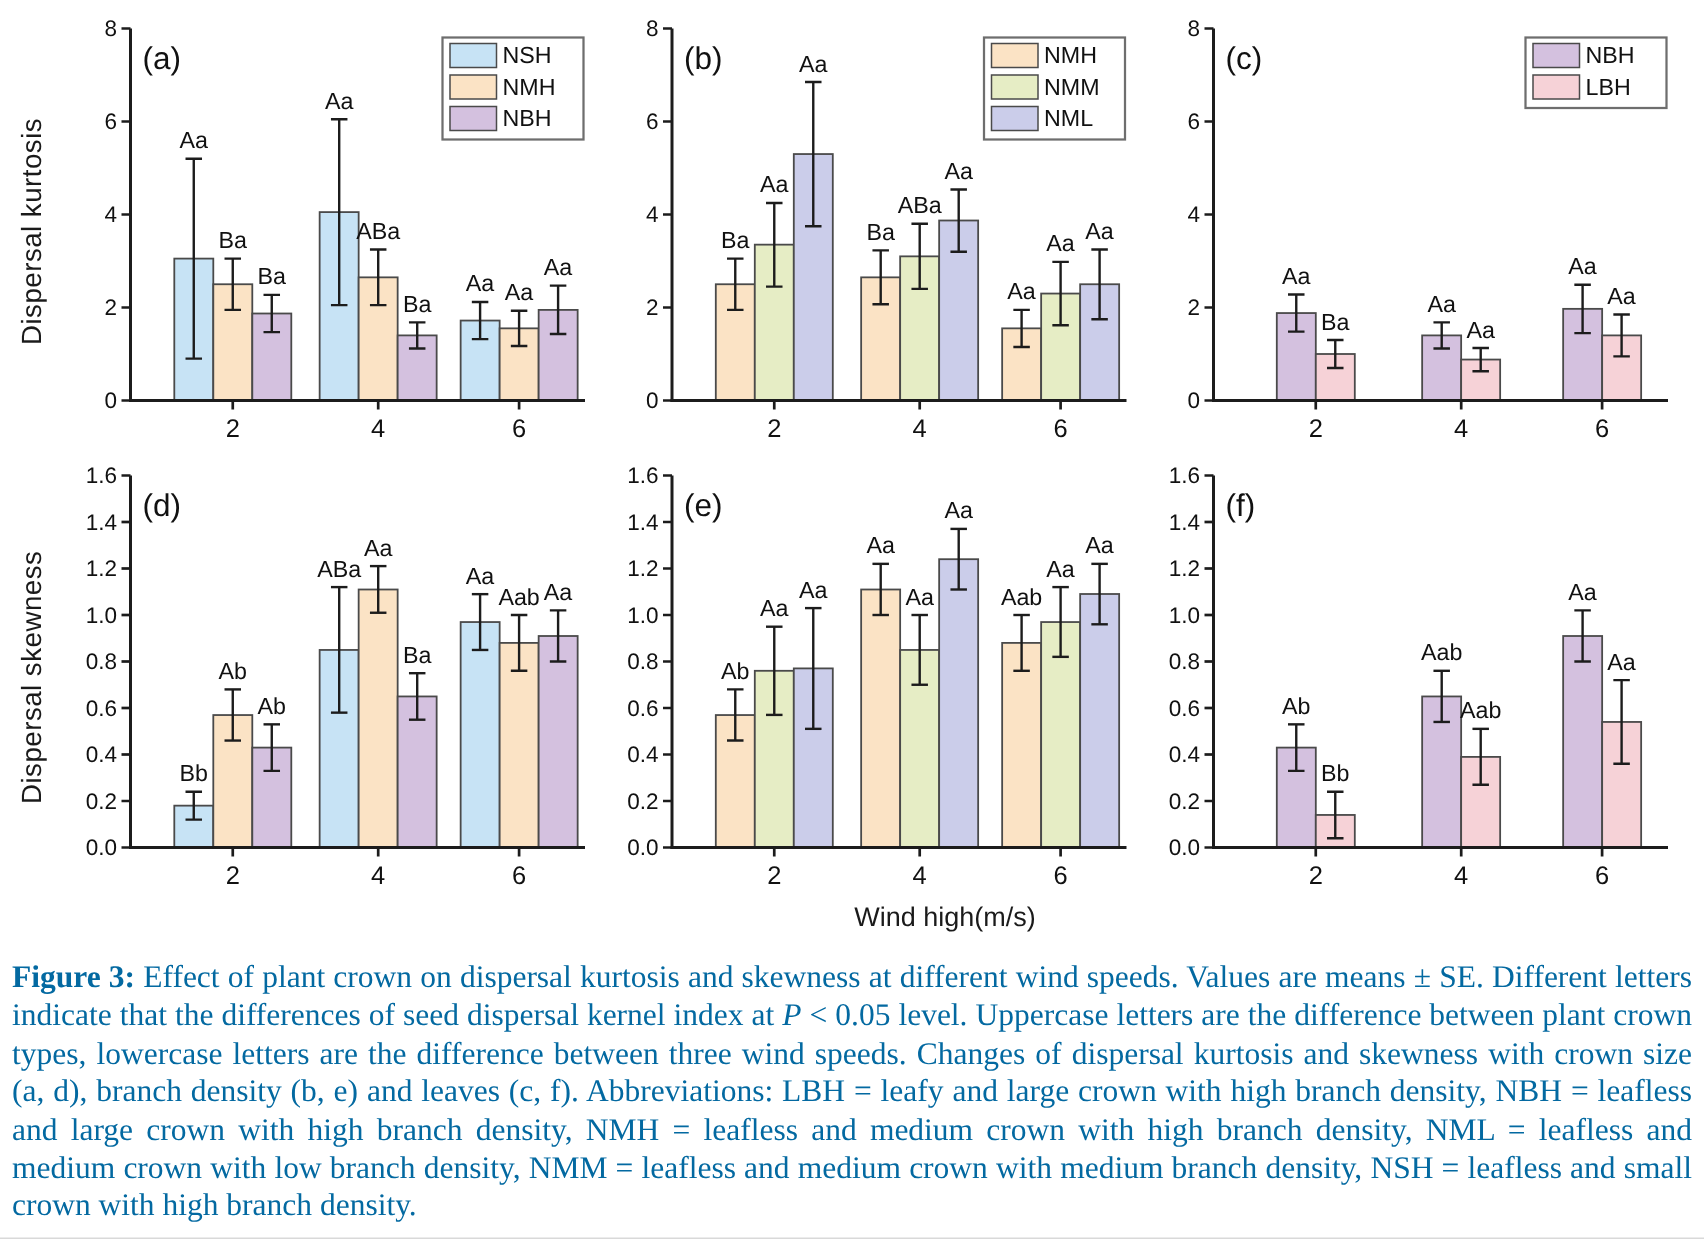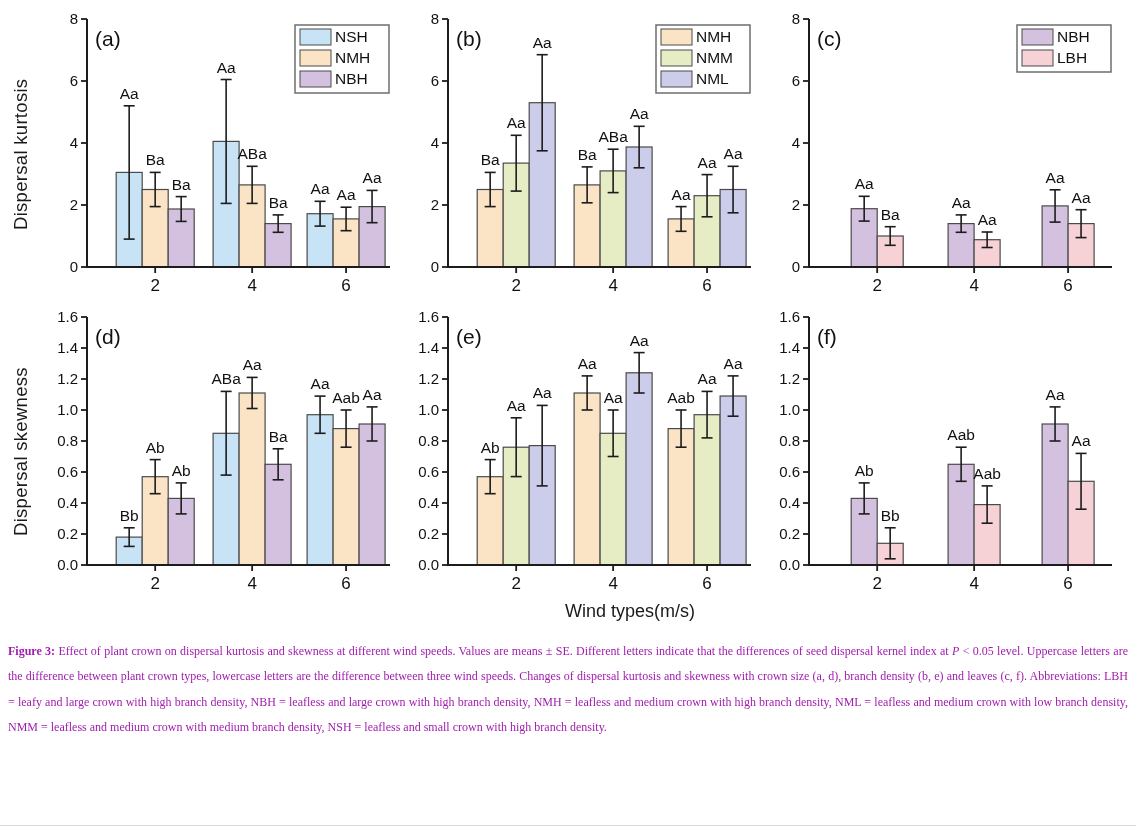--- a/index.html
+++ b/index.html
@@ -19,22 +19,22 @@
   .panels { display: flex; }
   .panels svg { margin-right: 8px; display: block; }
   .x-title-row { height: 27px; }
   .x-title {
     margin-left: 455px; width: 350px; text-align: center;
     font-size: 18px; color: #1a1a1a;
   }
   .caption {
     margin: 11px 8px 0 8px;
     font-family: "Liberation Serif", serif;
-    font-size: 12px; line-height: 25.4px;
-    text-align: justify; color: #a21caf;
+    font-size: 21px; line-height: 25.4px;
+    text-align: justify; color: #0369a1;
   }
   .caption .b { font-weight: bold; }
   .caption .i { font-style: italic; }
   .bottom-rule {
     position: absolute; left: 0; right: 0; bottom: 11px;
     border-bottom: 1px solid #d9d9d9;
   }
   
   text { fill: #111111; }
   .ytick-label { font: 15px "Liberation Sans", sans-serif; }
@@ -463,19 +463,19 @@
           <line x1="210.13500000000002" y1="262" x2="210.13500000000002" y2="268" stroke="#1c1c1c" stroke-width="1.8"></line>
           <text x="210.13500000000002" y="286" text-anchor="middle" class="xtick-label">4</text>
           <line x1="304.065" y1="262" x2="304.065" y2="268" stroke="#1c1c1c" stroke-width="1.8"></line>
           <text x="304.065" y="286" text-anchor="middle" class="xtick-label">6</text>
           <text x="53" y="41" class="plabel">(f)</text>
         </svg>
       </div>
   </div>
 
   <div class="x-title-row">
-    <div class="x-title">Wind types(m/s)</div>
+    <div class="x-title">Wind high(m/s)</div>
   </div>
 
   <p class="caption" id="caption"><span class="b">Figure 3:</span><span> Effect of plant crown on dispersal kurtosis and skewness at different wind speeds. Values are means ± SE. Different letters indicate that the differences of seed dispersal kernel index at </span><span class="i">P</span><span> &lt; 0.05 level. Uppercase letters are the difference between plant crown types, lowercase letters are the difference between three wind speeds. Changes of dispersal kurtosis and skewness with crown size (a, d), branch density (b, e) and leaves (c, f). Abbreviations: LBH = leafy and large crown with high branch density, NBH = leafless and large crown with high branch density, NMH = leafless and medium crown with high branch density, NML = leafless and medium crown with low branch density, NMM = leafless and medium crown with medium branch density, NSH = leafless and small crown with high branch density.</span></p>
 
   <div class="bottom-rule"></div>
 </div>
 
 </body></html>

